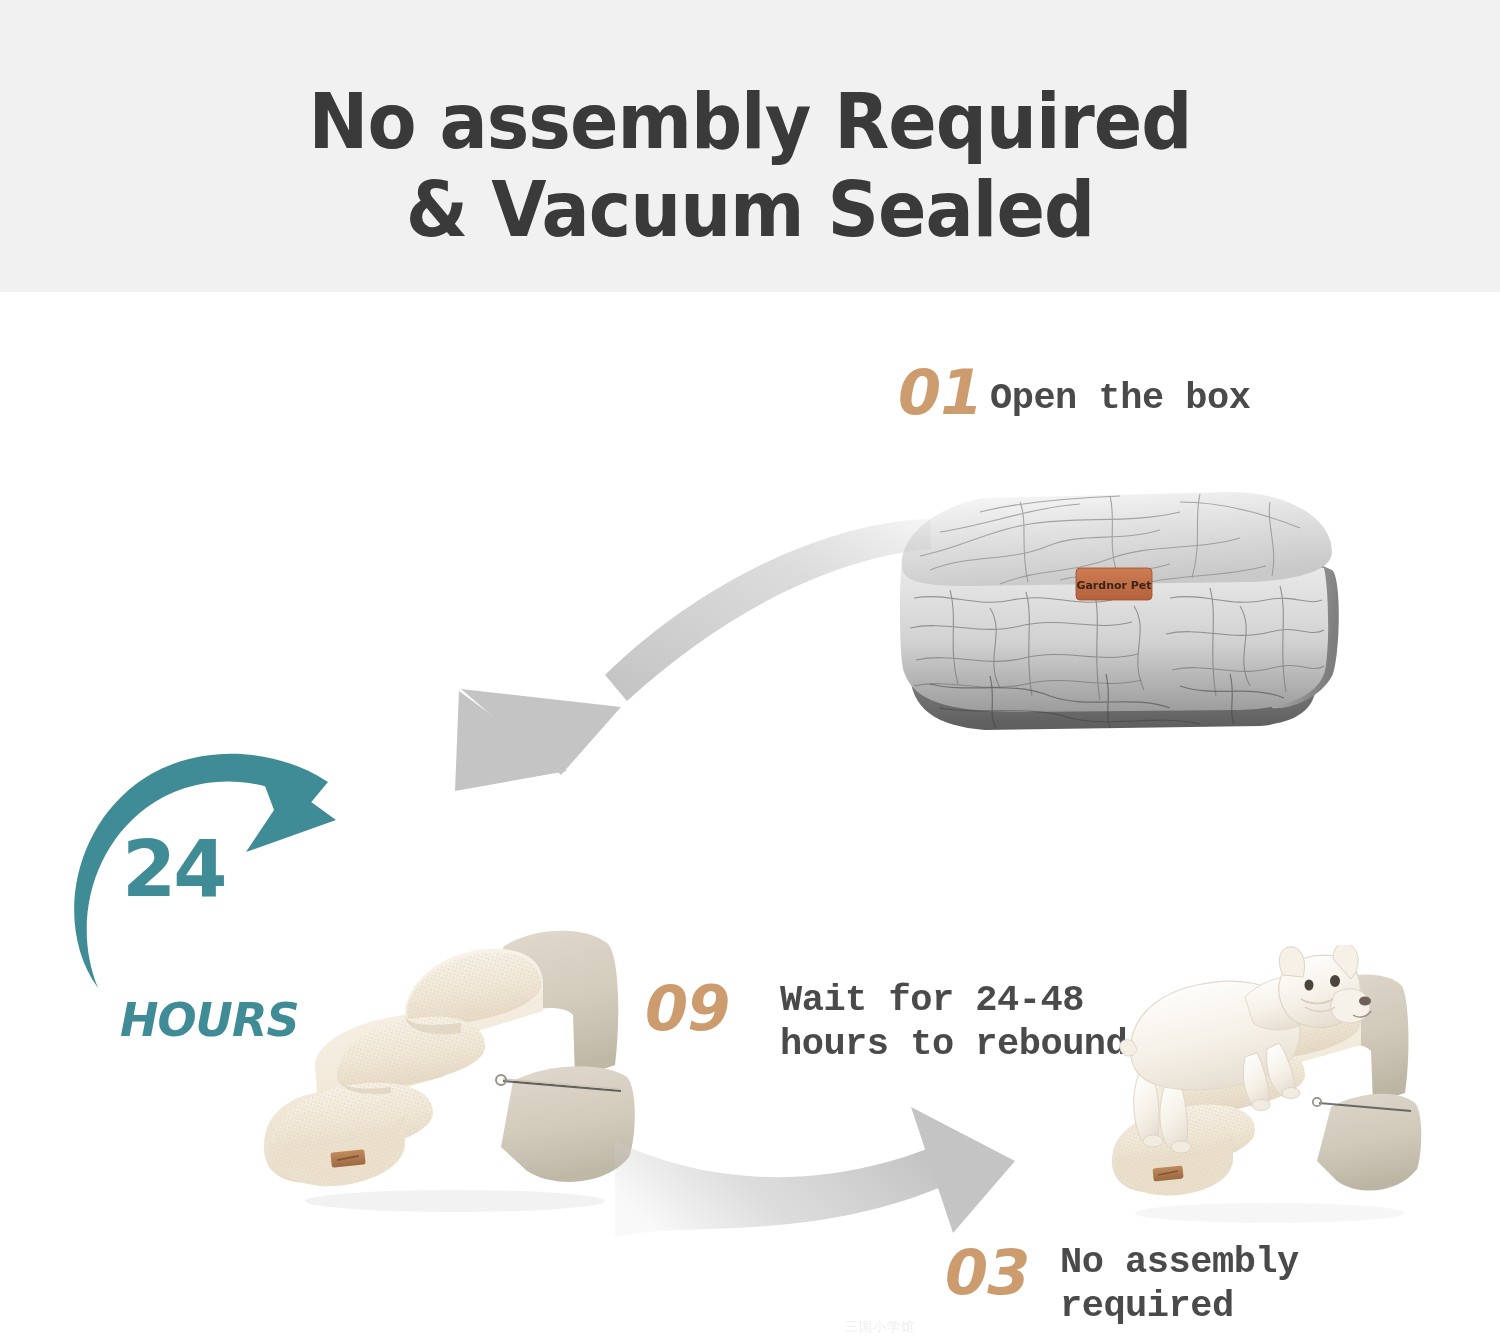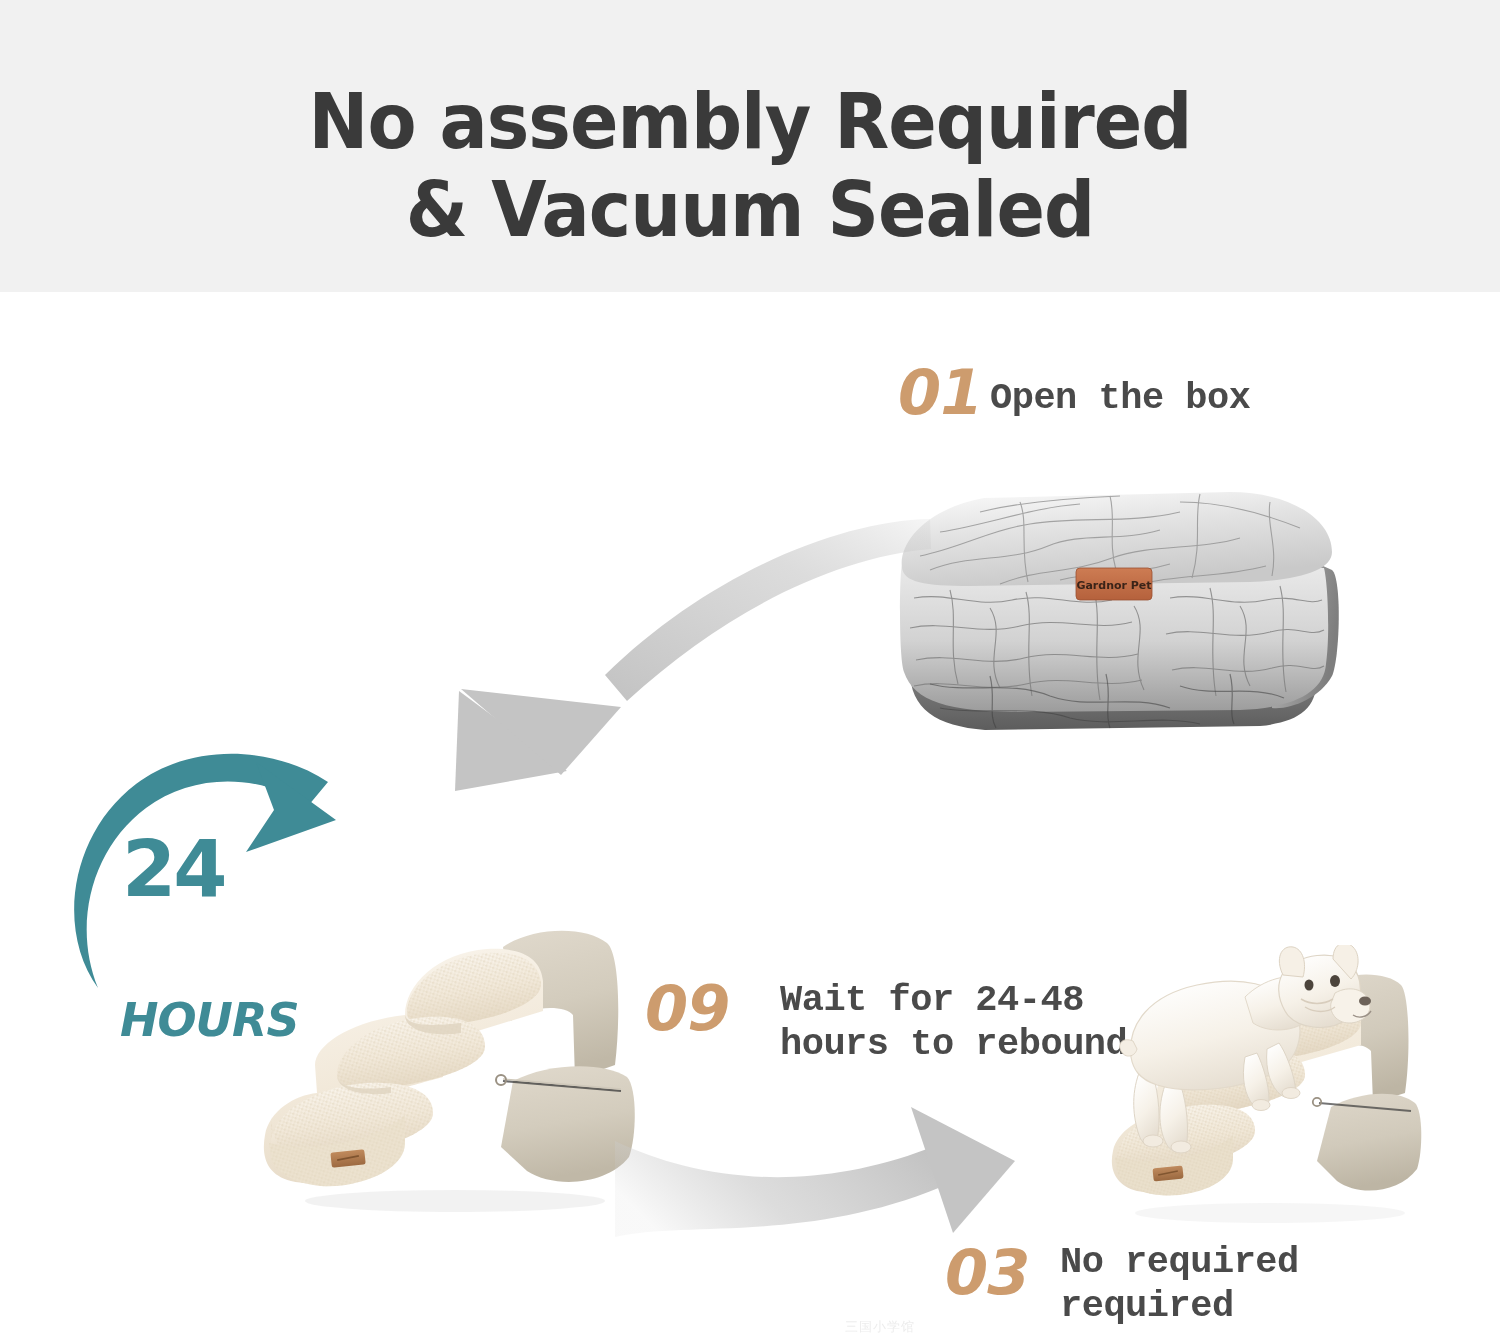--- a/index.html
+++ b/index.html
@@ -453,19 +453,19 @@
 
         <path d="M38 96 C 28 92, 22 98, 26 106 C 30 114, 40 112, 42 104 Z" fill="#f4eee4" stroke="#ddd3c3" stroke-width="0.9"></path>
       </g>
 
       <ellipse cx="175" cy="268" rx="135" ry="10" fill="#ededed" opacity="0.5"></ellipse>
     </svg>
   </div>
 
   <div class="step-num" id="step3-num">03</div>
   <div class="step-text" id="step3-text">
-    <div>No required</div>
+    <div>No assembly</div>
     <div>required</div>
   </div>
 
   <div class="watermark">三国小学馆</div>
 
 </div>
 
 </body></html>

